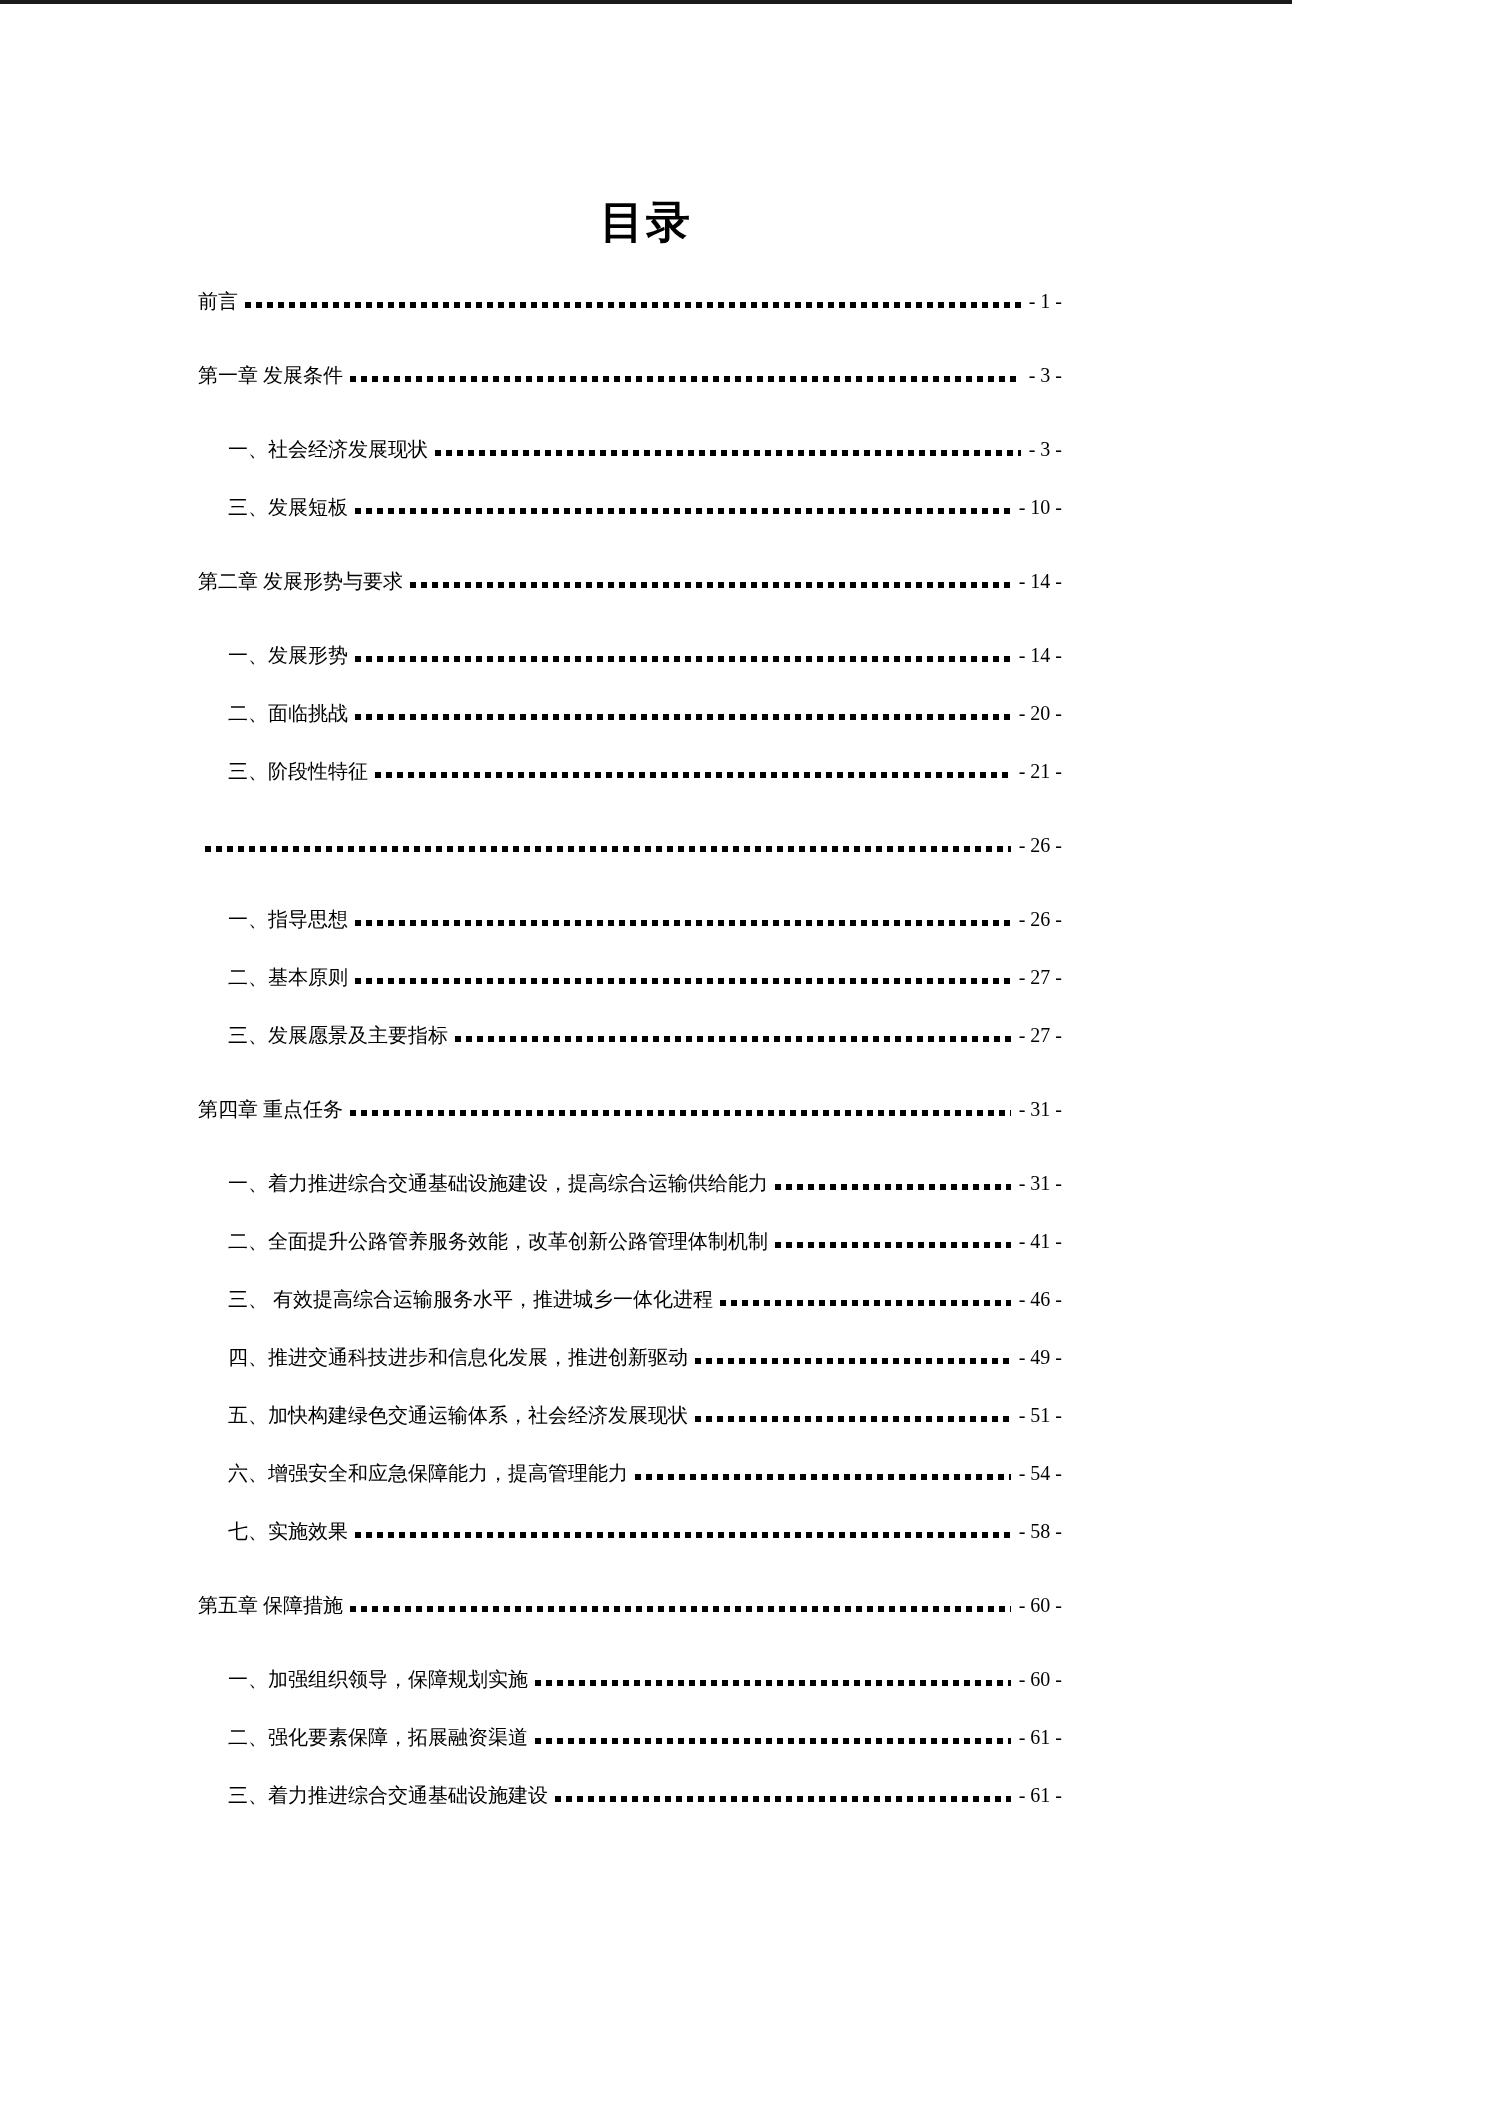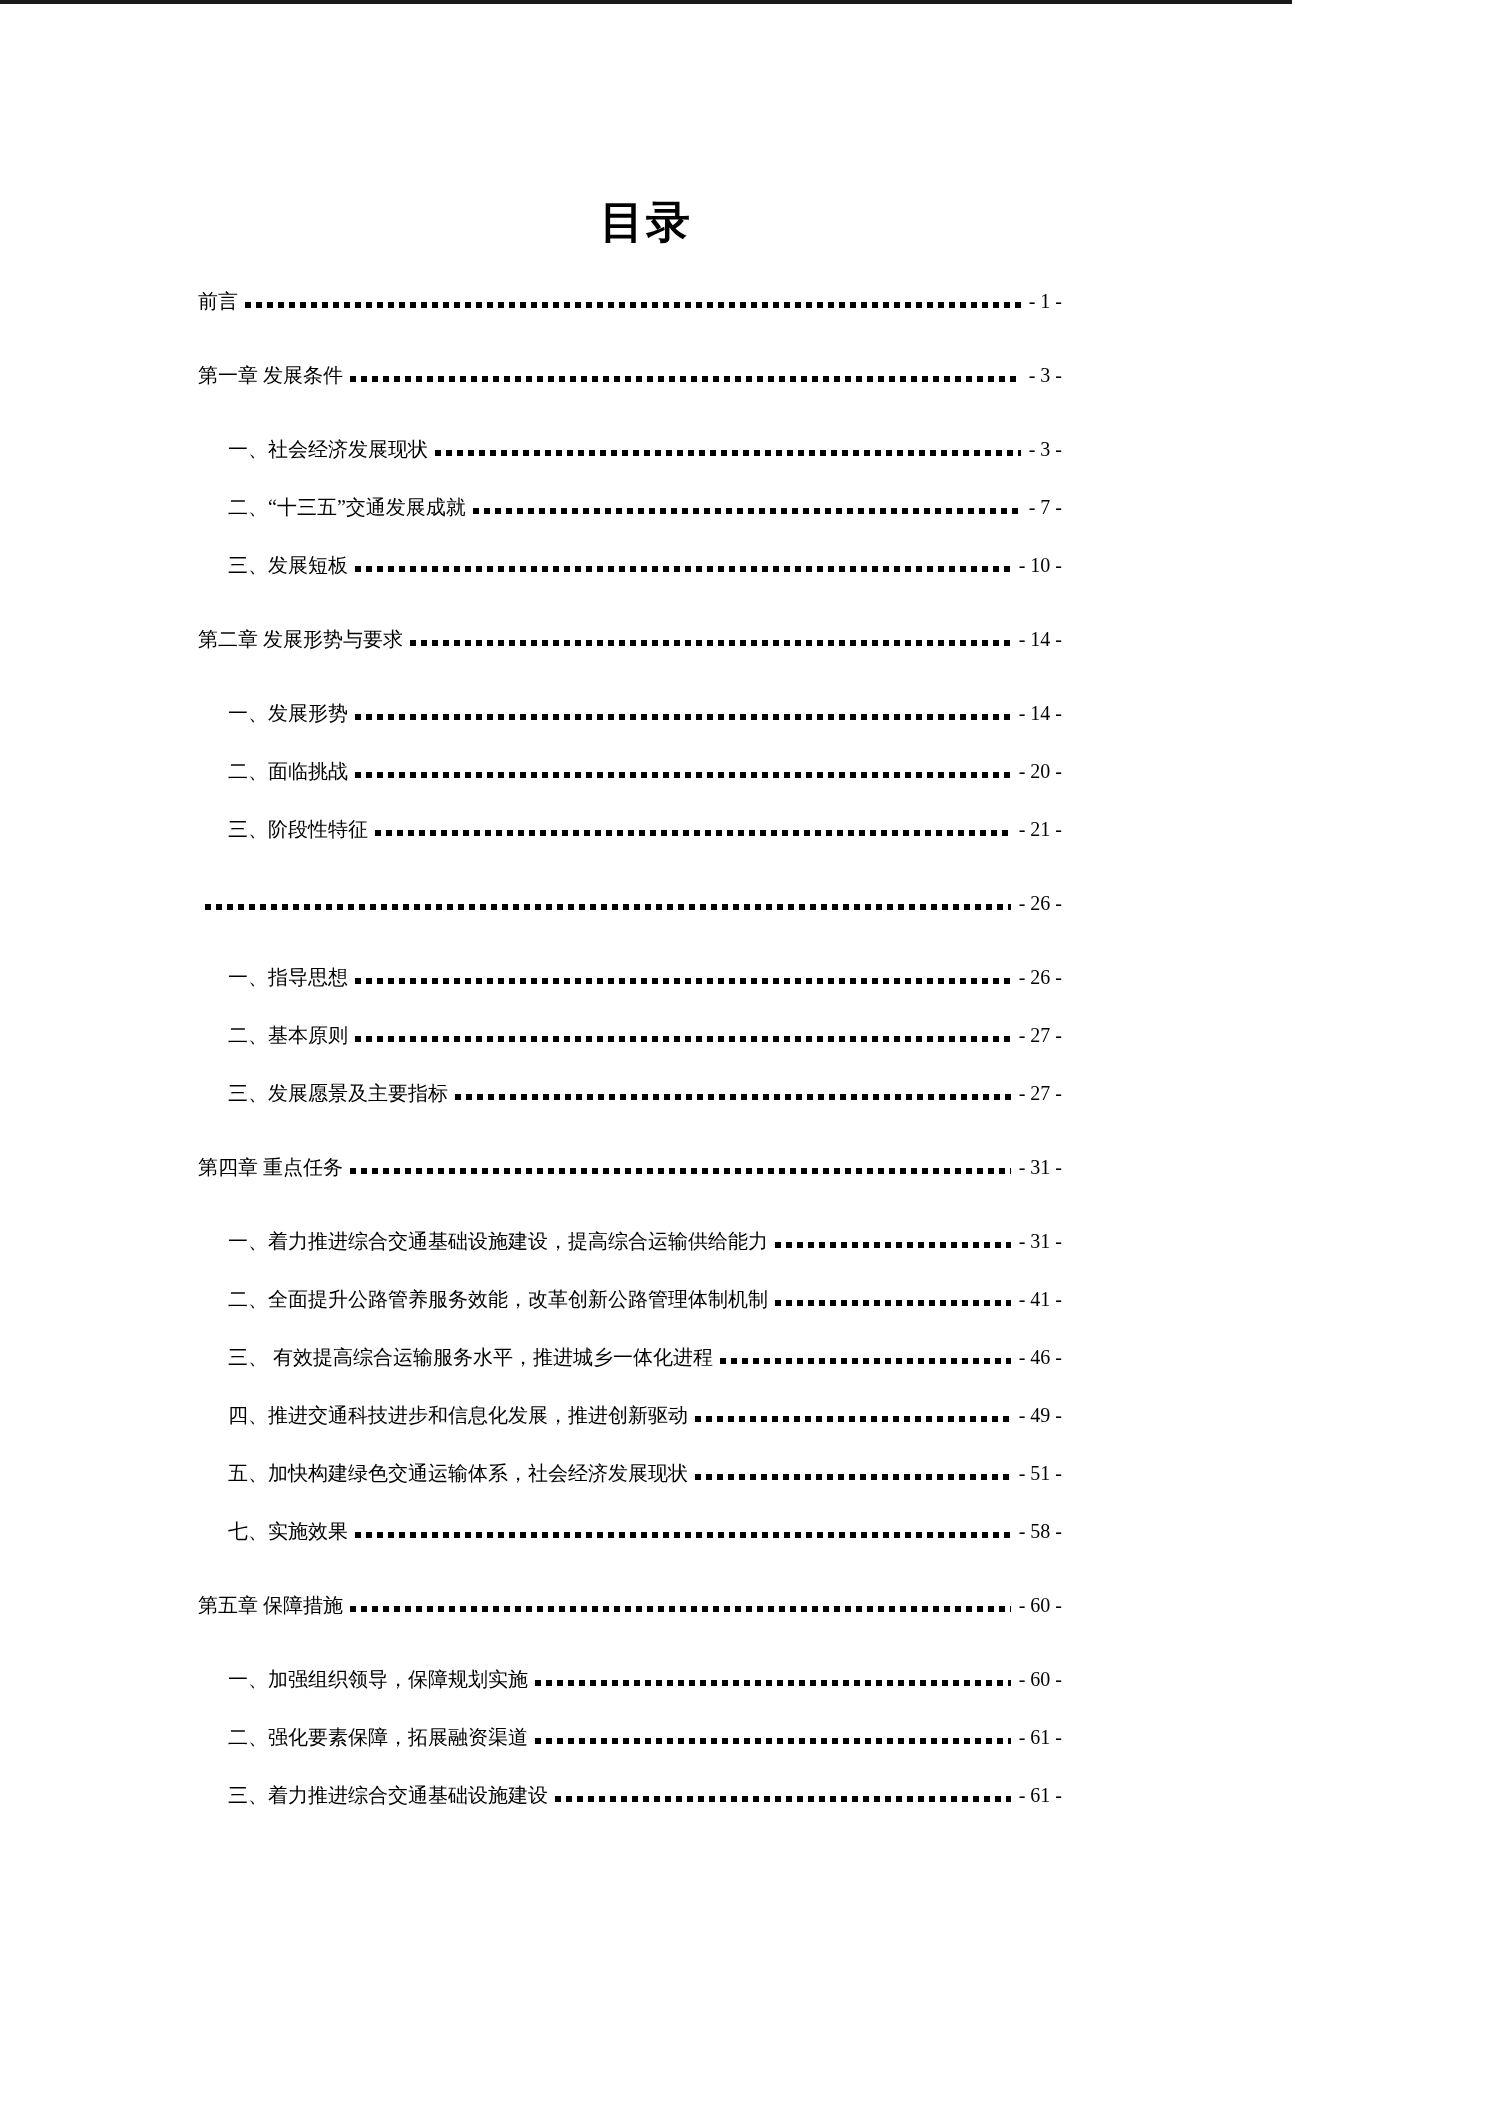--- a/index.html
+++ b/index.html
@@ -78,25 +78,20 @@
     <span class="toc-label">第一章 发展条件</span>
     <span class="dot-leader"></span>
     <span class="toc-page">- 3 -</span>
   </div>
       <div class="toc-row level-2">
     <span class="toc-label">一、社会经济发展现状</span>
     <span class="dot-leader"></span>
     <span class="toc-page">- 3 -</span>
   </div>
       <div class="toc-row level-2">
-    <span class="toc-label">二、“十三五”交通发展成就</span>
-    <span class="dot-leader"></span>
-    <span class="toc-page">- 7 -</span>
-  </div>
-      <div class="toc-row level-2">
     <span class="toc-label">三、发展短板</span>
     <span class="dot-leader"></span>
     <span class="toc-page">- 10 -</span>
   </div>
       <div class="toc-row level-1">
     <span class="toc-label">第二章 发展形势与要求</span>
     <span class="dot-leader"></span>
     <span class="toc-page">- 14 -</span>
   </div>
       <div class="toc-row level-2">
@@ -157,20 +152,25 @@
     <span class="toc-label">四、推进交通科技进步和信息化发展，推进创新驱动</span>
     <span class="dot-leader"></span>
     <span class="toc-page">- 49 -</span>
   </div>
       <div class="toc-row level-2">
     <span class="toc-label">五、加快构建绿色交通运输体系，社会经济发展现状</span>
     <span class="dot-leader"></span>
     <span class="toc-page">- 51 -</span>
   </div>
       <div class="toc-row level-2">
+    <span class="toc-label">六、增强安全和应急保障能力，提高管理能力</span>
+    <span class="dot-leader"></span>
+    <span class="toc-page">- 54 -</span>
+  </div>
+      <div class="toc-row level-2">
     <span class="toc-label">七、实施效果</span>
     <span class="dot-leader"></span>
     <span class="toc-page">- 58 -</span>
   </div>
       <div class="toc-row level-1">
     <span class="toc-label">第五章 保障措施</span>
     <span class="dot-leader"></span>
     <span class="toc-page">- 60 -</span>
   </div>
       <div class="toc-row level-2">

